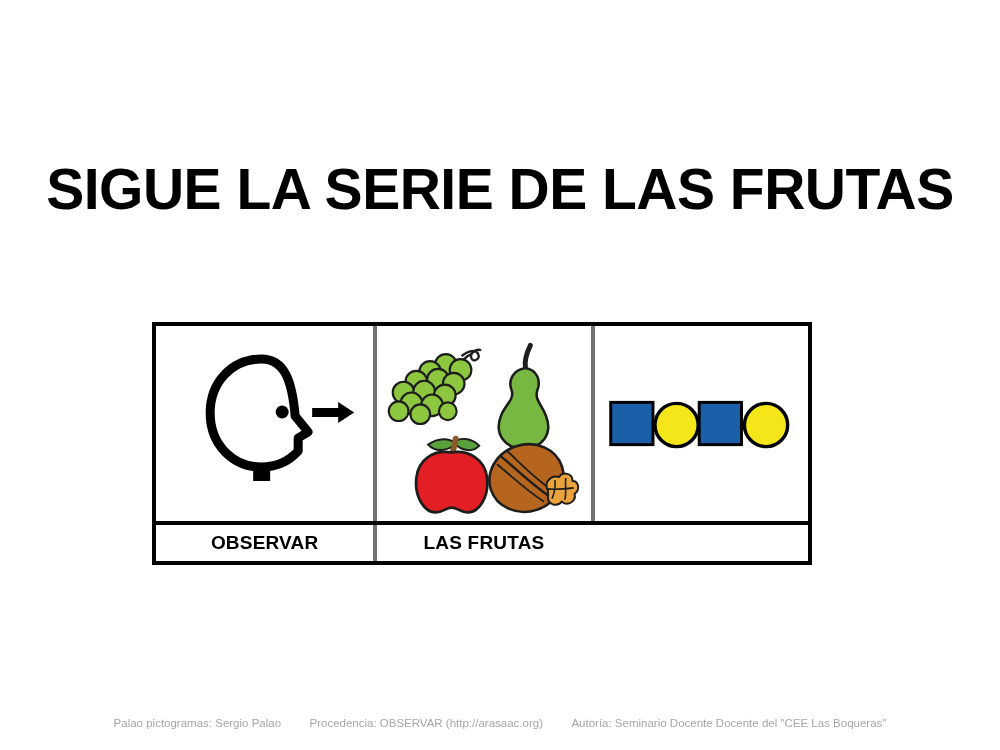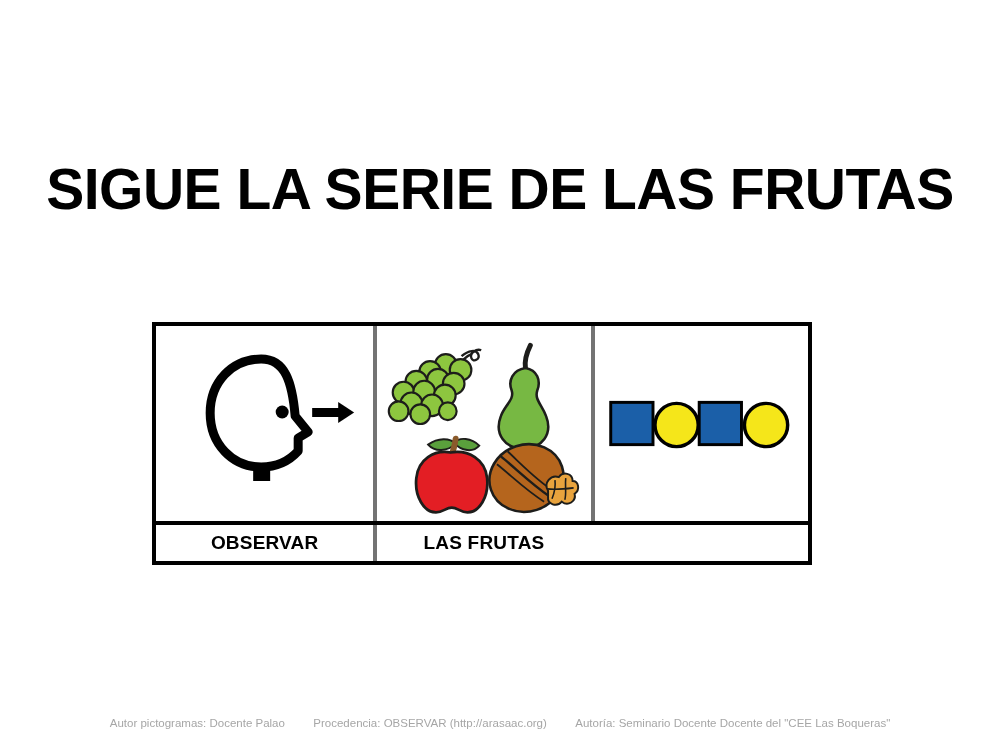--- a/index.html
+++ b/index.html
@@ -238,18 +238,18 @@
       <span class="cell-label">OBSERVAR</span>
     </div>
     <div class="picto-cell label-cell">
       <span class="cell-label">LAS FRUTAS</span>
     </div>
   </div>
 
 </div>
 
 <div class="footer">
-  <span class="seg">Autor pictogramas: Docente Palao</span>
+  <span class="seg">Palao pictogramas: Sergio Palao</span>
   <span class="gap"></span>
   <span class="seg">Procedencia: OBSERVAR (http://arasaac.org)</span>
   <span class="gap"></span>
   <span class="seg">Autoría: Seminario Docente Docente del "CEE Las Boqueras"</span>
 </div>
 
 </body></html>

